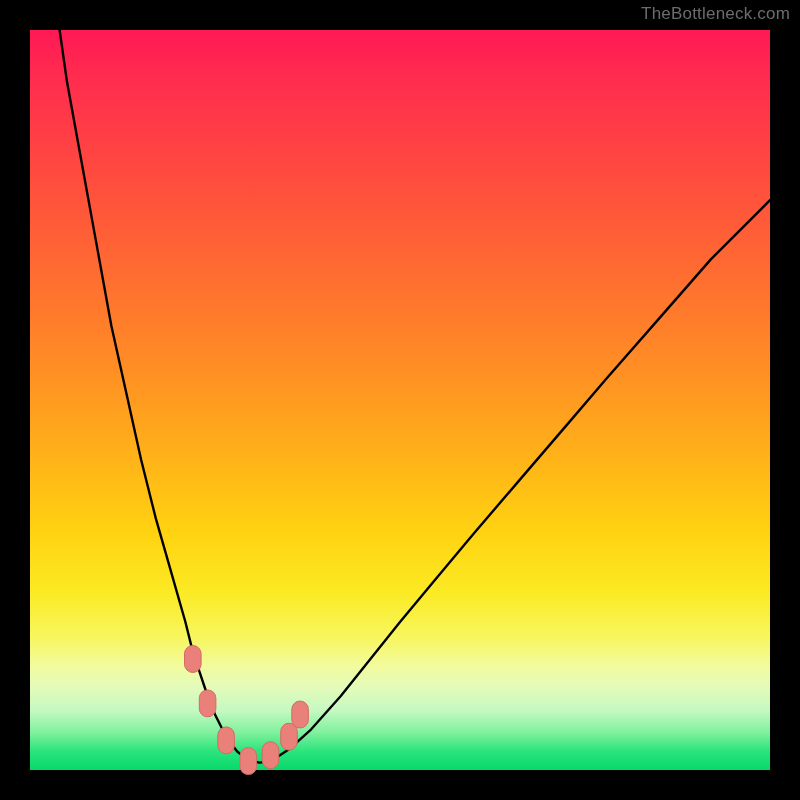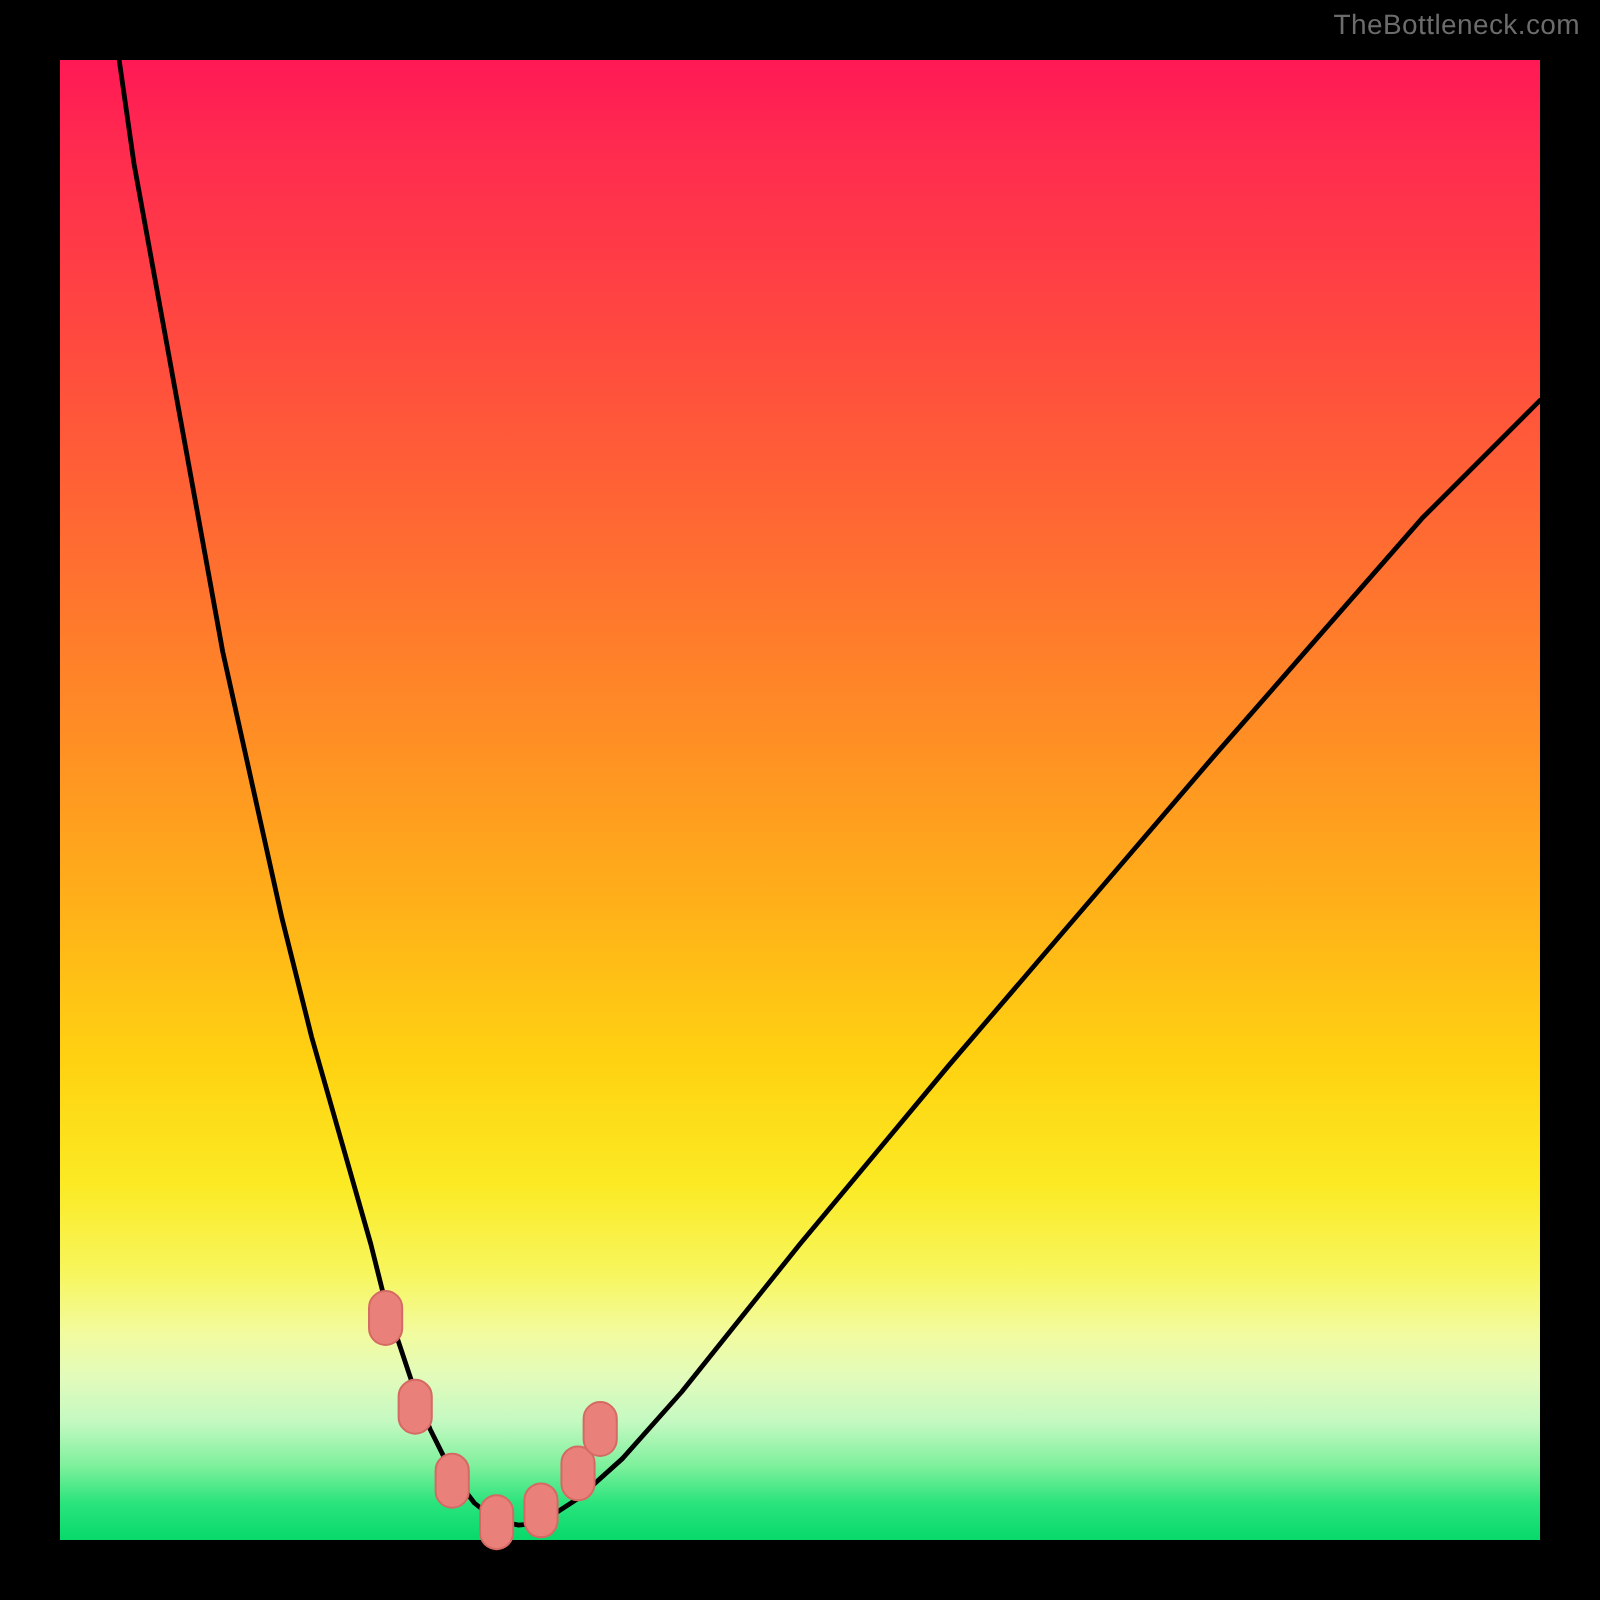--- a/index.html
+++ b/index.html
@@ -48,21 +48,21 @@
     top: 0;
     width: 740px;
     height: 740px;
     overflow: visible;
   }
   .watermark {
     position: absolute;
     top: 4px;
     right: 10px;
     color: #6c6c6c;
-    font-size: 14px;
+    font-size: 17px;
     letter-spacing: 0.2px;
     user-select: none;
   }
 </style>
 </head>
 <body>
 
 <div class="stage">
   <div class="watermark">TheBottleneck.com</div>
 

